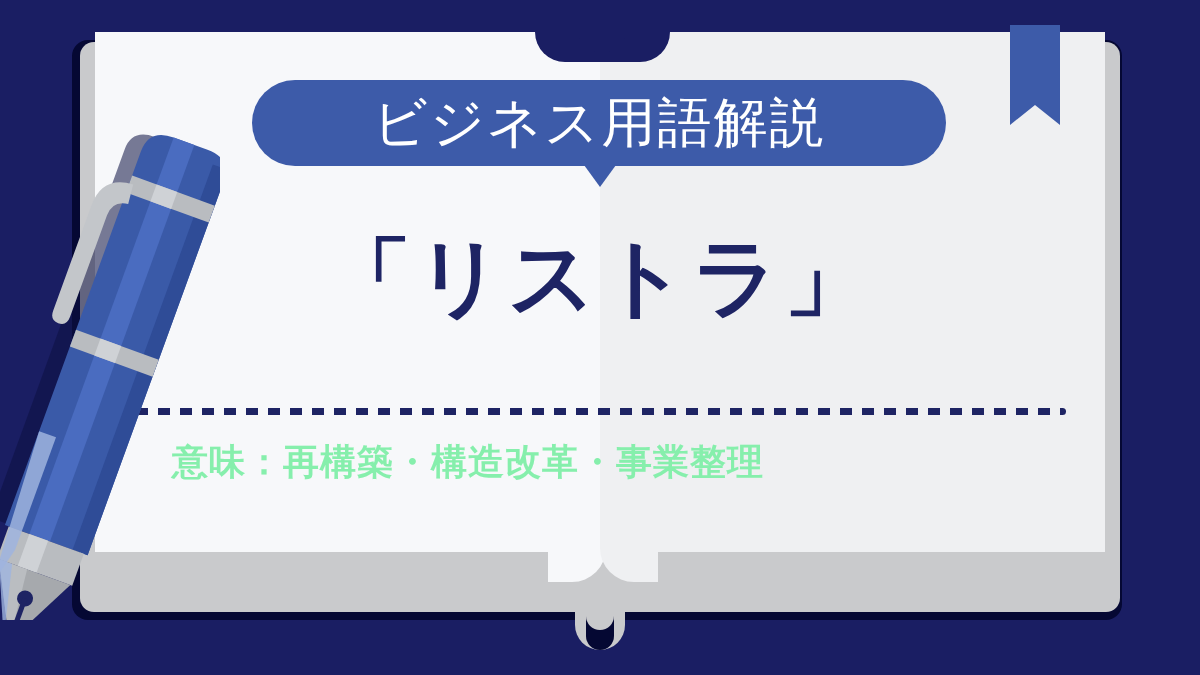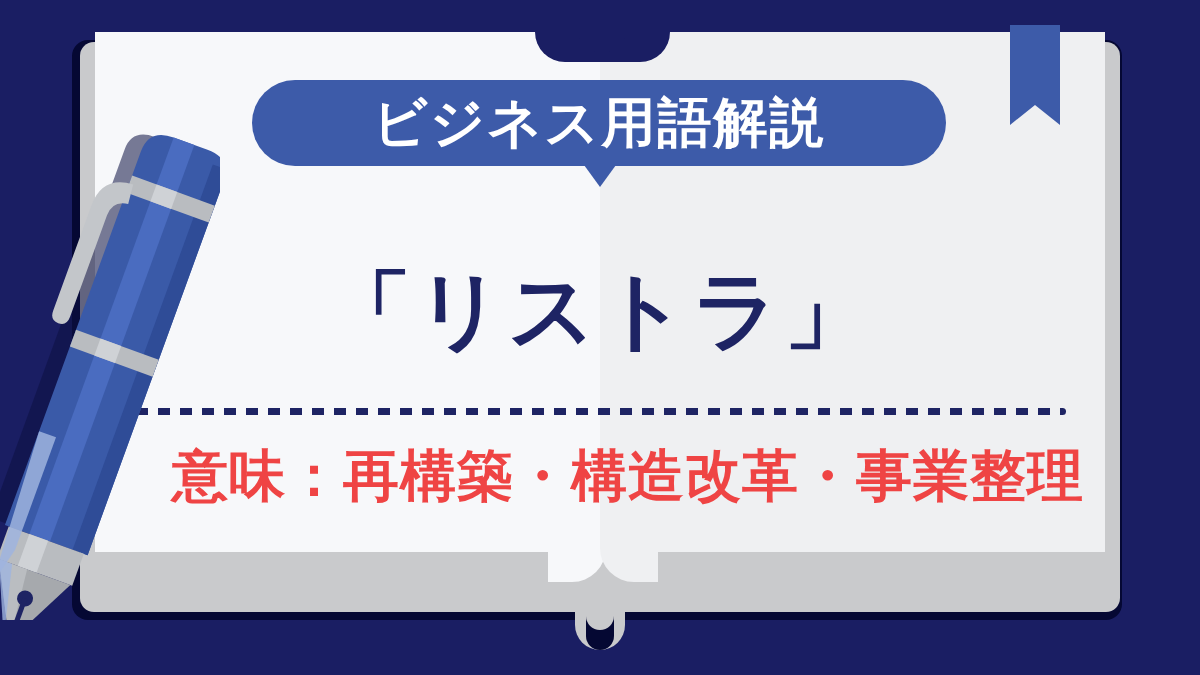--- a/index.html
+++ b/index.html
@@ -179,21 +179,21 @@
     height: 86px;
     background: #3d5ba9;
     border-radius: 43px;
     display: flex;
     align-items: center;
     justify-content: center;
   }
   .badge-label {
     color: #ffffff;
     font-size: 54px;
-    font-weight: bold;
+    font-weight: normal;
     letter-spacing: 2px;
     line-height: 1;
     white-space: nowrap;
     text-align: right;
   }
   .badge-tail {
     position: absolute;
     left: 584px;
     top: 165px;
     width: 0;
@@ -209,21 +209,20 @@
     left: 0;
     top: 230px;
     width: 1200px;
     text-align: center;
     color: #1e2464;
     font-size: 86px;
     font-weight: bold;
     letter-spacing: 4px;
     line-height: 1.1;
     white-space: nowrap;
-    margin-top: 33px;
   }
 
   
   .divider {
     position: absolute;
     left: 136px;
     top: 408px;
     width: 930px;
     height: 7px;
     background-image: repeating-linear-gradient(
@@ -234,22 +233,22 @@
   }
 
   
   .details {
     position: absolute;
     left: 172px;
     top: 436px;
     width: 900px;
   }
   .detail-line {
-    color: #ef4444;
-    font-size: 56px;
+    color: #86efac;
+    font-size: 36px;
     font-weight: bold;
     line-height: 1.42;
     letter-spacing: 1px;
     white-space: nowrap;
   }
 
   
   .pen {
     position: absolute;
     left: -10px;

